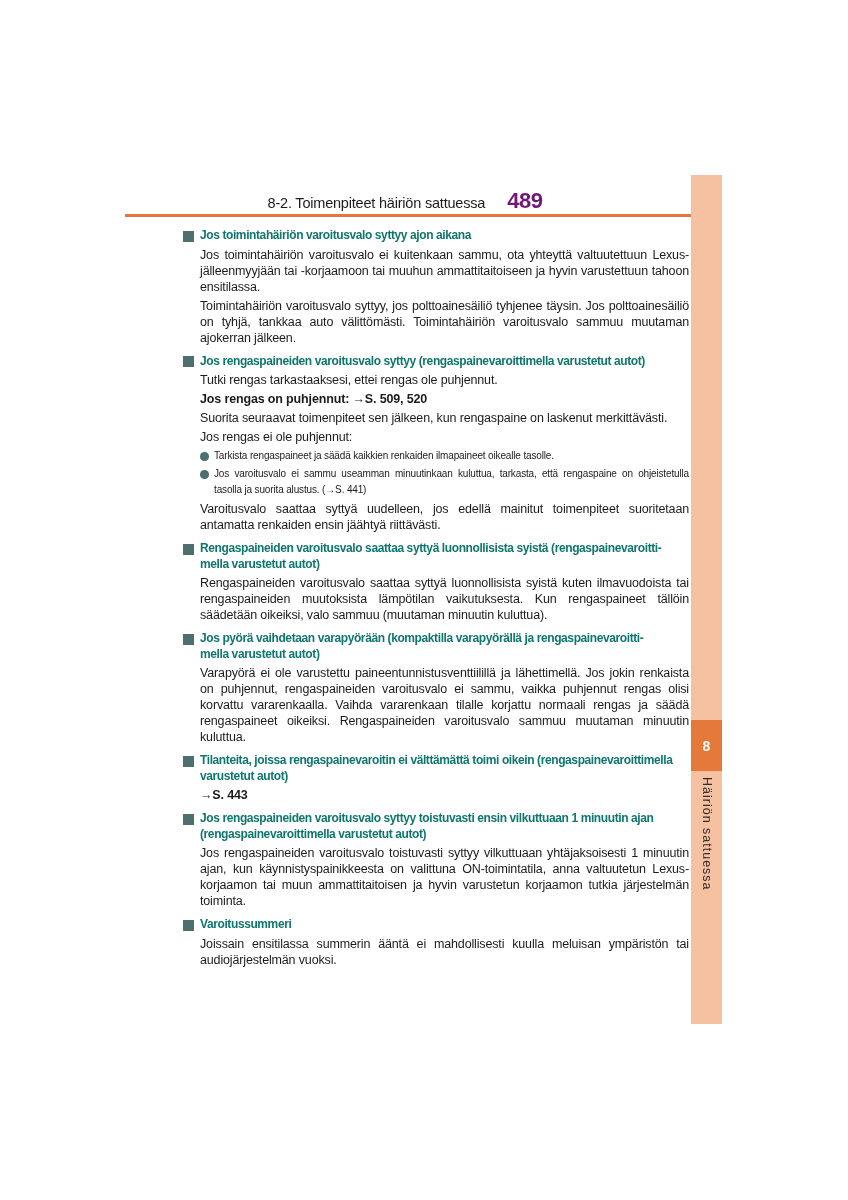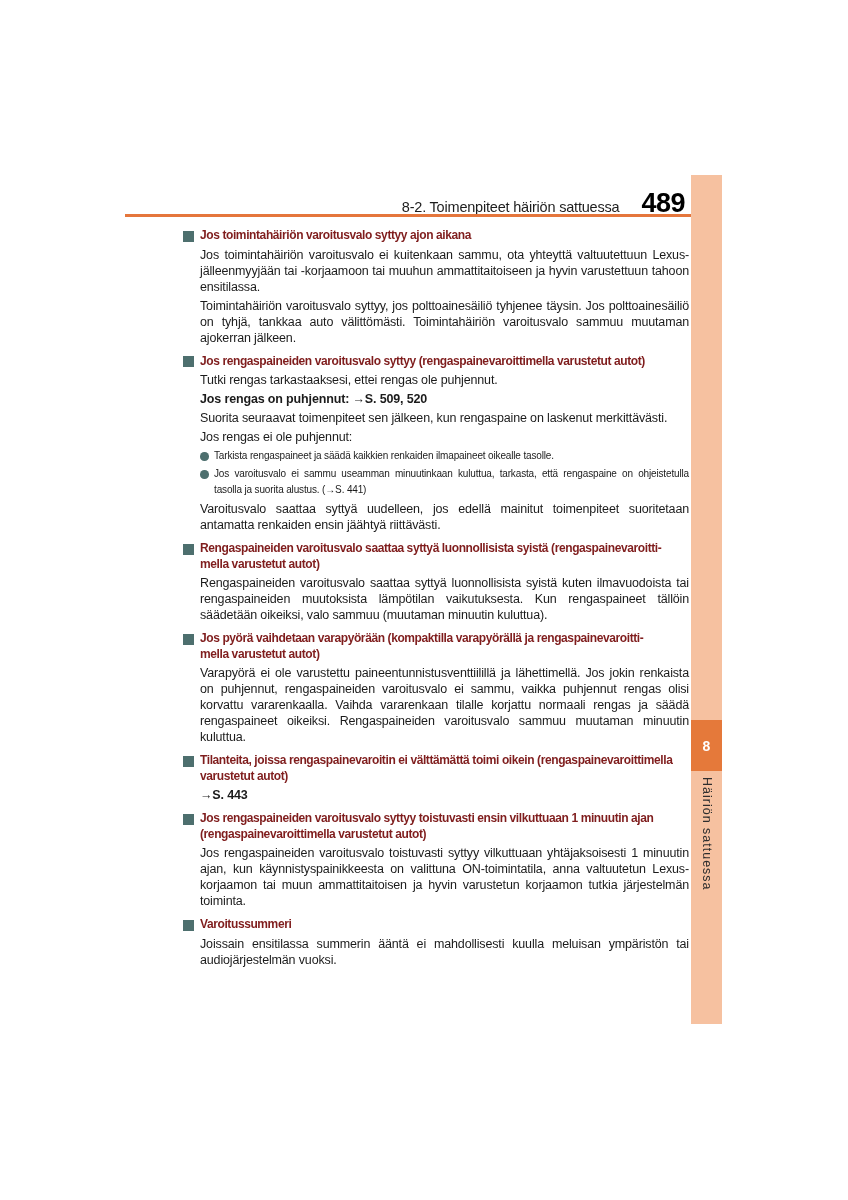--- a/index.html
+++ b/index.html
@@ -7,38 +7,38 @@
     --strip:#F6C1A0;
     --tab:#E5793A;
     --bullet:#4D6F6E;
     --ink:#1b1b1b;
   }
   *{margin:0;padding:0;box-sizing:border-box;}
   html,body{width:848px;height:1200px;background:#ffffff;overflow:hidden;}
   body{font-family:"Liberation Sans","DejaVu Sans",sans-serif;color:var(--ink);position:relative;}
 
   
-  .header{position:absolute;top:188px;left:125px;width:560px;display:flex;justify-content:flex-end;align-items:baseline;gap:22px;}
+  .header{position:absolute;top:188px;left:125px;width:560px;display:flex;justify-content:center;align-items:baseline;gap:22px;}
   .header-title{font-size:14.5px;letter-spacing:-0.2px;color:#1d1d1d;}
-  .page-number{font-size:27px;font-weight:bold;letter-spacing:-0.5px;color:#000000;}
+  .page-number{font-size:22px;font-weight:bold;letter-spacing:-0.5px;color:#701a75;}
   .rule{position:absolute;top:214px;left:125px;width:597px;height:2.5px;background:var(--accent);}
 
   
   .sidebar-strip{position:absolute;left:691px;top:175px;width:31px;height:849px;background:var(--strip);}
   .chapter-tab{position:absolute;left:691px;top:720px;width:31px;height:51px;background:var(--tab);display:flex;align-items:center;justify-content:center;}
   .chapter-tab-num{color:#fff;font-size:14px;font-weight:600;}
   .chapter-vlabel{position:absolute;left:691px;top:777px;width:31px;height:240px;display:flex;justify-content:center;}
   .chapter-vlabel span{writing-mode:vertical-rl;font-size:12.5px;letter-spacing:1px;color:#2e2e2e;white-space:nowrap;}
 
   
   .content{position:absolute;top:228px;left:183px;width:506px;}
   .section{position:relative;padding-left:17px;margin-top:8px;}
   .section:first-child{margin-top:0;}
   .sq-marker{position:absolute;left:0;top:2.5px;width:11px;height:11px;background:var(--bullet);}
-  .sec-heading{font-size:12px;font-weight:bold;letter-spacing:-0.4px;line-height:15.5px;white-space:pre;margin-bottom:3px;color:#7f1d1d;}
+  .sec-heading{font-size:12px;font-weight:bold;letter-spacing:-0.4px;line-height:15.5px;white-space:pre;margin-bottom:3px;color:#0f766e;}
   .para{font-size:12.5px;letter-spacing:-0.15px;line-height:16px;text-align:justify;margin-bottom:3px;color:#1b1b1b;}
   .para.ref{text-align:left;font-weight:bold;}
   .blist{list-style:none;margin:1px 0 3px 0;}
   .blist li{position:relative;padding-left:14px;font-size:10px;letter-spacing:-0.15px;line-height:16px;text-align:justify;margin-bottom:2px;}
   .blist li .dot{position:absolute;left:0;top:4px;width:8.5px;height:8.5px;border-radius:50%;background:var(--bullet);}
 </style>
 </head>
 <body>
 
 <div class="header">

